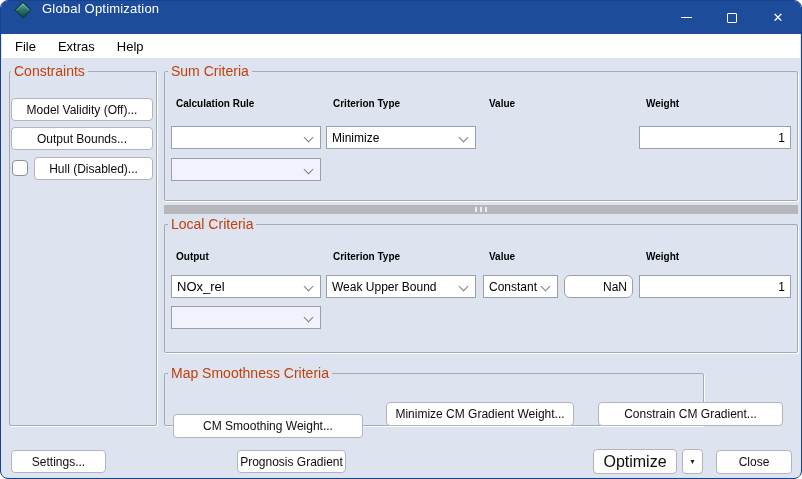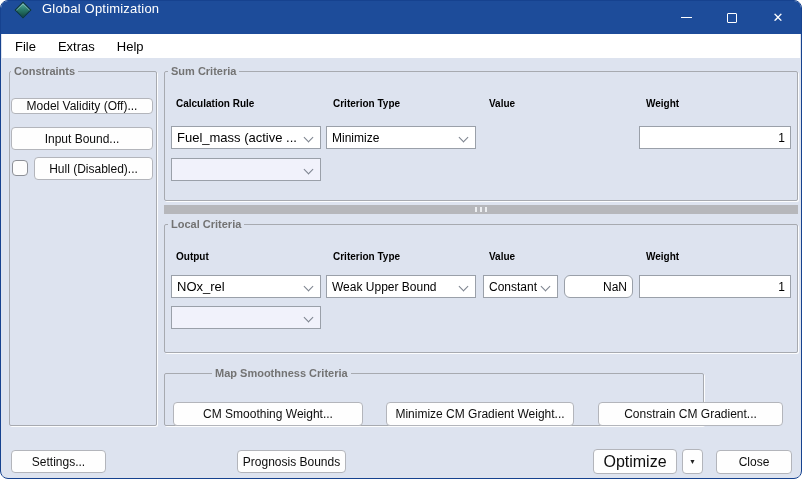--- a/index.html
+++ b/index.html
@@ -32,21 +32,21 @@
     background:#ffffff; display:flex; align-items:flex-end; padding-left:2px;
   }
   .menu-item { padding:4px 11px; font-size:13px; color:#000; display:flex; align-items:center; }
   
   .content { position:absolute; left:1px; right:1px; top:57px; bottom:1px; background:#dde3ef; }
   fieldset {
     position:absolute; margin:0; padding:0;
     border:1px solid #a7aab0; border-radius:2px;
     box-shadow:1px 1px 0 rgba(255,255,255,.9);
   }
-  legend { font-weight:700; font-size:11px; color:#737373; padding:0 3px; margin-left:3px; line-height:14px; }
+  legend { font-weight:400; font-size:14px; color:#c2410c; padding:0 3px; margin-left:3px; line-height:14px; }
   legend.tight { margin-left:1px; }
   .btn {
     position:absolute; background:#fefefe; border:1px solid #b3b5bb; border-radius:4px;
     font-size:12px; color:#0d0d0d; display:flex; align-items:center; justify-content:center;
     font-family:inherit; padding:0; cursor:default;
   }
   .colhdr { position:absolute; font-weight:700; font-size:10px; color:#000; white-space:nowrap; }
   .dd {
     position:absolute; height:23px; background:#fff; border:1px solid #9aa0a9;
     font-size:12px; color:#000; display:flex; align-items:center;
@@ -100,35 +100,34 @@
   <div class="menubar">
     <div class="menu-item">File</div>
     <div class="menu-item">Extras</div>
     <div class="menu-item">Help</div>
   </div>
 
   <div class="content">
 
     <fieldset style="left:7px; top:6px; width:148px; height:362px;">
       <legend class="tight">Constraints</legend>
-      <button class="btn" style="left:1px; top:20px; width:142px; height:16px;">Model Validity (Off)...</button>
-      <button class="btn" style="left:1px; top:49px; width:142px; height:23px;">Input Bound...</button>
+      <button class="btn" style="left:1px; top:20px; width:142px; height:23px;">Model Validity (Off)...</button>
+      <button class="btn" style="left:1px; top:49px; width:142px; height:23px;">Output Bounds...</button>
       <div class="checkbox" style="left:2px; top:82px;"></div>
       <button class="btn" style="left:24px; top:79px; width:119px; height:23px;">Hull (Disabled)...</button>
     </fieldset>
 
     <fieldset style="left:162px; top:6px; width:634px; height:137px;">
       <legend>Sum Criteria</legend>
       <div class="colhdr" style="left:11px; top:20px;">Calculation Rule</div>
       <div class="colhdr" style="left:168px; top:20px;">Criterion Type</div>
       <div class="colhdr" style="left:324px; top:20px;">Value</div>
       <div class="colhdr" style="left:481px; top:20px;">Weight</div>
 
       <div class="dd big" style="left:6px; top:48px; width:150px;">
-        <span>Fuel_mass (active ...</span>
         <span class="chev"></span>
       </div>
       <div class="dd" style="left:161px; top:48px; width:150px;">
         <span>Minimize</span>
         <span class="chev"></span>
       </div>
       <input class="tinput" style="left: 474px; top: 48px; width: 152px;" value="1">
       <div class="dd empty" style="left:6px; top:80px; width:150px;">
         <span></span>
         <span class="chev"></span>
@@ -161,28 +160,28 @@
         <span class="chev"></span>
       </div>
       <input class="tinput" style="left: 399px; top: 44px; width: 69px; border-radius: 6px;" value="NaN">
       <input class="tinput" style="left: 474px; top: 44px; width: 152px;" value="1">
       <div class="dd empty" style="left:6px; top:75px; width:150px;">
         <span></span>
         <span class="chev"></span>
       </div>
     </fieldset>
 
-    <fieldset style="left:162px; top:308px; width:540px; height:60px;padding-left:44px;">
+    <fieldset style="left:162px; top:308px; width:540px; height:60px;">
       <legend>Map Smoothness Criteria</legend>
-      <button class="btn" style="left:8px; top:22px; width:190px; height:24px;">CM Smoothing Weight...</button>
+      <button class="btn" style="left:8px; top:34px; width:190px; height:24px;">CM Smoothing Weight...</button>
       <button class="btn" style="left:221px; top:22px; width:188px; height:24px;">Minimize CM Gradient Weight...</button>
       <button class="btn" style="left:433px; top:22px; width:185px; height:24px;">Constrain CM Gradient...</button>
     </fieldset>
 
     <button class="btn footer-btn" style="left:9px; top:392px; width:95px;">Settings...</button>
-    <button class="btn footer-btn" style="left:235px; top:392px; width:109px;">Prognosis Bounds</button>
+    <button class="btn footer-btn" style="left:235px; top:392px; width:109px;">Prognosis Gradient</button>
     <button class="btn optimize" style="left:591px; top:391px; width:84px; height:25px;">Optimize</button>
     <button class="btn dd-arrow-btn" style="left:680px; top:391px; width:21px; height:25px;">
         <span>▼</span>
       </button>
     <button class="btn" style="left:714px; top:392px; width:76px; height:24px;">Close</button>
   </div>
 </div>
 
 </body></html>

